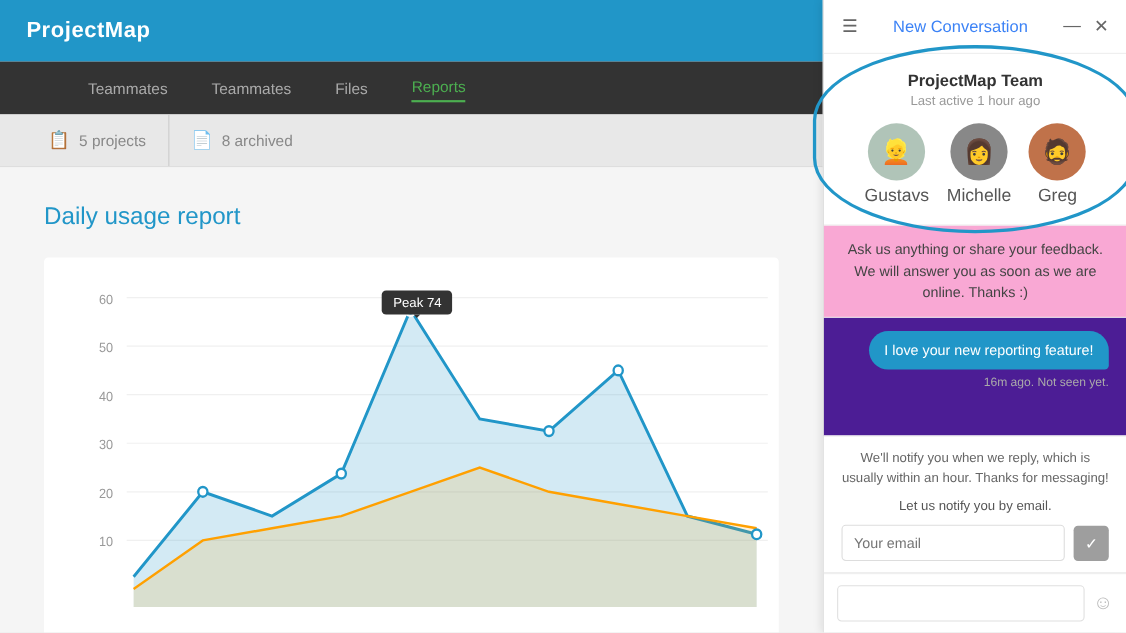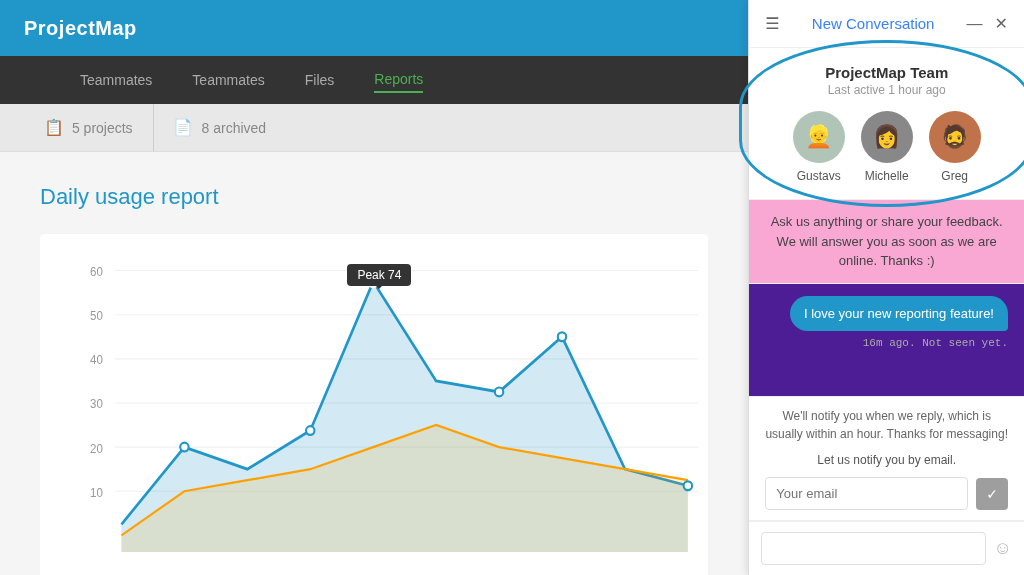--- a/index.html
+++ b/index.html
@@ -57,30 +57,30 @@
       z-index: 10;
     }
     .team-name { text-align: center; font-weight: 600; font-size: 15px; color: #333; margin-bottom: 2px; }
     .team-status { text-align: center; font-size: 12px; color: #999; margin-bottom: 14px; }
     .team-avatars { display: flex; justify-content: center; gap: 16px; }
     .avatar-item { display: flex; flex-direction: column; align-items: center; gap: 6px; }
     .avatar-circle { width: 52px; height: 52px; border-radius: 50%; background: #ccc; overflow: hidden; display: flex; align-items: center; justify-content: center; font-size: 20px; }
     .avatar-circle.gustavs { background: #b0c4b8; }
     .avatar-circle.michelle { background: #888; }
     .avatar-circle.greg { background: #c0724a; }
-    .avatar-label { font-size: 12px; color: #555; }
+    .avatar-label { font-size: 16px; color: #555; }
 
     
     .team-message { padding: 12px 16px; background: #f9a8d4; border-bottom: 1px solid #eee; }
     .team-message p { font-size: 13px; color: #444; text-align: center; line-height: 1.5; }
 
     
     .chat-messages { flex: 1; overflow-y: auto; padding: 12px 16px; background: #4c1d95; }
     .message-bubble { background: #2196c8; color: white; font-size: 13px; padding: 10px 14px; border-radius: 18px 18px 4px 18px; display: inline-block; max-width: 90%; margin-left: auto; display: block; text-align: right; margin-bottom: 6px; }
-    .message-time { font-size: 11px; color: #aaa; text-align: right; margin-bottom: 8px; font-family: Liberation Mono, monospace; }
+    .message-time { font-size: 11px; color: #aaa; text-align: right; margin-bottom: 8px; }
 
     
     .notification-section { padding: 10px 16px; background: white; border-top: 1px solid #eee; border-bottom: 1px solid #eee; }
     .notification-text { font-size: 12px; color: #666; text-align: center; line-height: 1.5; margin-bottom: 8px; }
     .email-row { display: flex; gap: 8px; align-items: flex-end; }
     .email-input { flex: 1; border: 1px solid #ddd; border-radius: 4px; padding: 8px 10px; font-size: 13px; color: #999; outline: none; }
     .email-submit { background: #9e9e9e; border: none; border-radius: 4px; padding: 8px 10px; cursor: pointer; display: flex; align-items: center; justify-content: center; }
     .email-submit-icon { color: white; font-size: 14px; }
 
     

